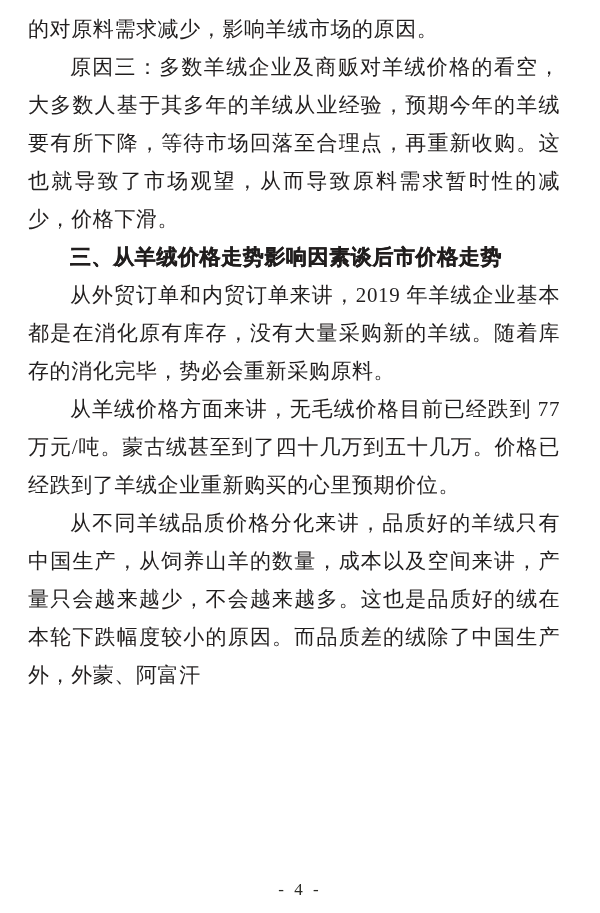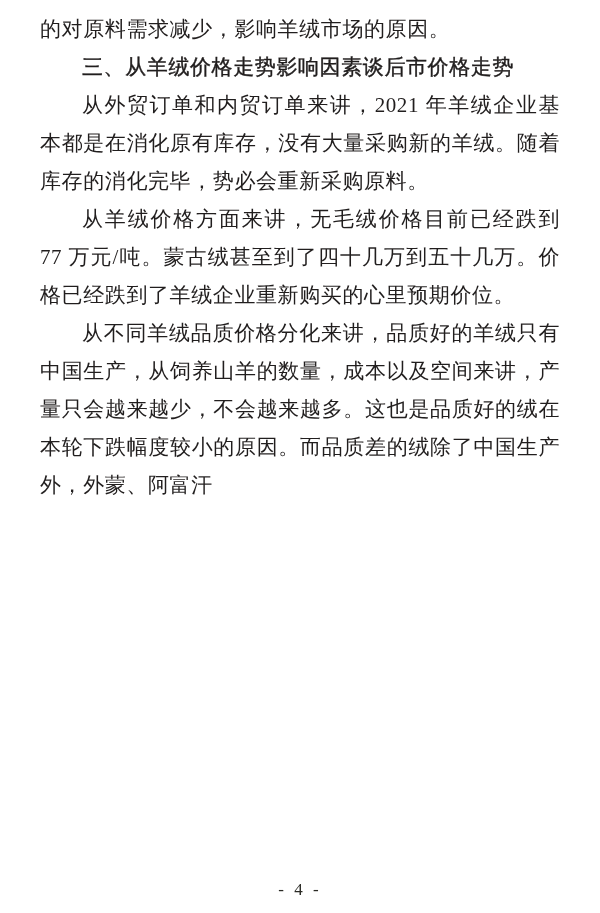--- a/index.html
+++ b/index.html
@@ -8,54 +8,55 @@
     background: #ffffff;
   }
   .page {
     position: relative;
     width: 600px;
     height: 913px;
     box-sizing: border-box;
     background: #ffffff;
     color: #211e1e;
     font-family: "Liberation Serif", "DejaVu Serif", serif;
-    padding: 10px 40px 0 40px;
+    padding: 10px 40px 0 28px;
     overflow: hidden;
   }
   .doc-body p {
     margin: 0;
     font-size: 21px;
     line-height: 38px;
     letter-spacing: 0.6px;
     text-align: justify;
   }
   .doc-body p.indent {
     text-indent: 2em;
   }
   .doc-body p.heading {
-    font-weight: normal;
+    font-weight: bold;
     -webkit-text-stroke: 0.4px #211e1e;
   }
   .footer {
     position: absolute;
     bottom: 13px;
     left: 0;
     width: 600px;
     text-align: center;
     font-size: 17px;
     letter-spacing: 3px;
     color: #2a2a24;
   }
 </style>
 </head>
 <body>
 
 <div class="page">
   <div class="doc-body">
     <p>的对原料需求减少，影响羊绒市场的原因。</p>
+    <p class="indent">原因三：多数羊绒企业及商贩对羊绒价格的看空，大多数人基于其多年的羊绒从业经验，预期今年的羊绒要有所下降，等待市场回落至合理点，再重新收购。这也就导致了市场观望，从而导致原料需求暂时性的减少，价格下滑。</p>
     <p class="indent heading">三、从羊绒价格走势影响因素谈后市价格走势</p>
-    <p class="indent">从外贸订单和内贸订单来讲，2021 年羊绒企业基本都是在消化原有库存，没有大量采购新的羊绒。随着库存的消化完毕，势必会重新采购原料。</p>
+    <p class="indent">从外贸订单和内贸订单来讲，2019 年羊绒企业基本都是在消化原有库存，没有大量采购新的羊绒。随着库存的消化完毕，势必会重新采购原料。</p>
     <p class="indent">从羊绒价格方面来讲，无毛绒价格目前已经跌到 77 万元/吨。蒙古绒甚至到了四十几万到五十几万。价格已经跌到了羊绒企业重新购买的心里预期价位。</p>
     <p class="indent">从不同羊绒品质价格分化来讲，品质好的羊绒只有中国生产，从饲养山羊的数量，成本以及空间来讲，产量只会越来越少，不会越来越多。这也是品质好的绒在本轮下跌幅度较小的原因。而品质差的绒除了中国生产外，外蒙、阿富汗</p>
   </div>
 
   <div class="footer">- 4 -</div>
 </div>
 
 </body></html>

